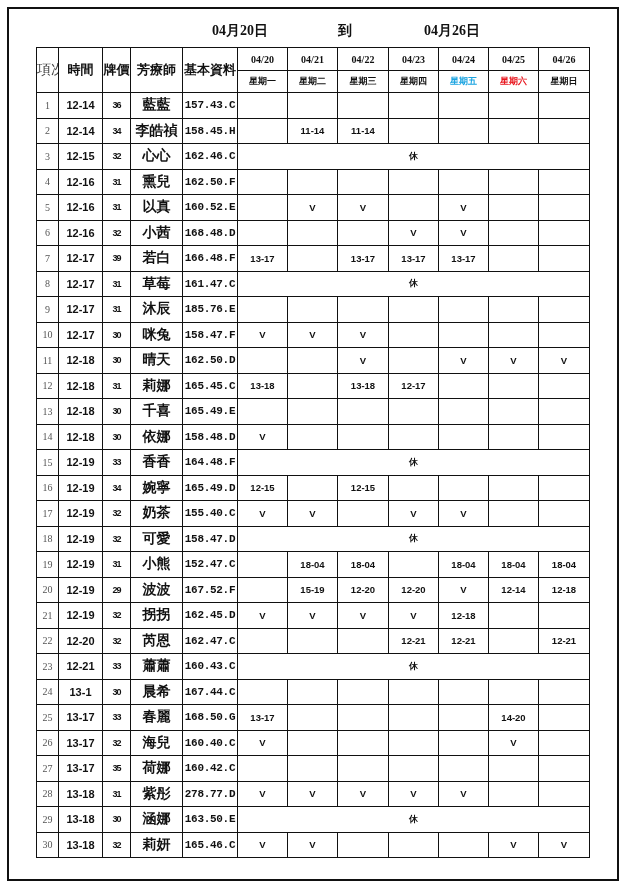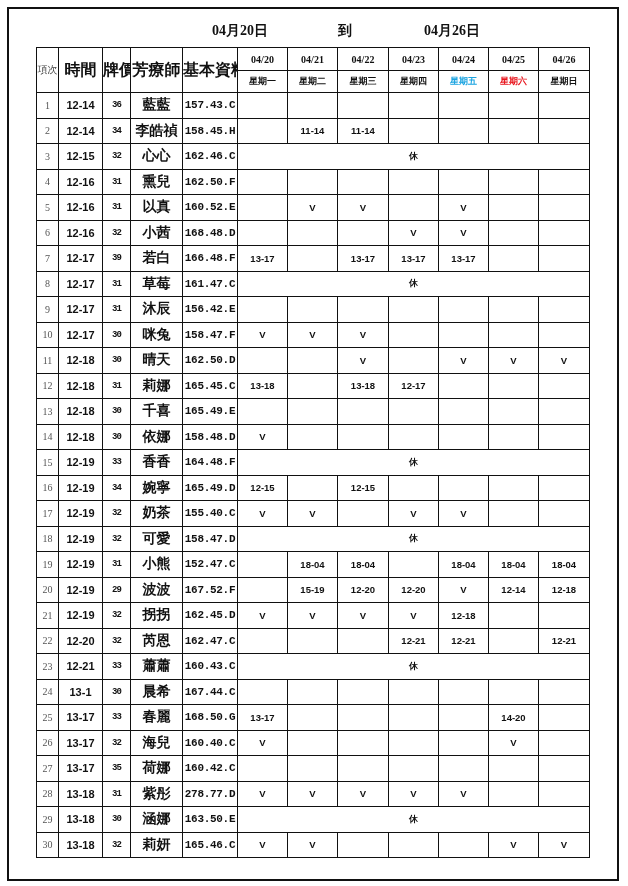--- a/index.html
+++ b/index.html
@@ -19,28 +19,28 @@
     .title .t-end { position: absolute; left: 372px; top: 4px; margin-left: 36px; }
     table.sched {
       position: absolute; left: 36px; top: 47px;
       border-collapse: collapse; table-layout: fixed;
       width: 553px;
     }
     table.sched td, table.sched th {
       border: 1.5px solid #111; padding: 0; text-align: center; vertical-align: middle;
       overflow: hidden; white-space: nowrap;
     }
-    th { font-weight: bold; font-size: 16px; color: #111; font-family: "DejaVu Serif", serif; }
+    th { font-weight: bold; font-size: 13px; color: #111; font-family: "DejaVu Serif", serif; }
     th.h-date { height: 22px; font-family: "Liberation Serif", serif; font-size: 10px; }
     th.h-day { height: 21px; font-size: 9px; }
-    th.h-idx { font-weight: normal; font-size: 10px; color: #444; }
+    th.h-idx { font-weight: normal; font-size: 14px; color: #444; }
     td { height: 24.5px; font-size: 10px; color: #111; }
     td.c-idx { font-family: "Liberation Serif", serif; font-size: 10px; color: #555; }
     td.c-time { font-family: "Liberation Sans", sans-serif; font-weight: bold; font-size: 11px; }
-    td.c-price { font-family: Liberation Mono, monospace; font-weight: bold; font-size: 9px; letter-spacing: -1px; }
+    td.c-price { font-family: Liberation Sans, sans-serif; font-weight: bold; font-size: 9px; letter-spacing: -1px; }
     td.c-name { font-family: "DejaVu Serif", serif; font-weight: bold; font-size: 14px; margin-top: 8px; }
     td.c-info { font-family: "Liberation Mono", monospace; font-weight: bold; font-size: 11px; letter-spacing: -0.3px; }
     td.c-day { font-family: "Liberation Sans", sans-serif; font-weight: bold; font-size: 9.5px; }
     td.c-off { font-family: "DejaVu Serif", serif; font-weight: bold; font-size: 9px; }
     .blue { color: #1aa3e0; }
     .red { color: #e8141c; }
   </style>
 </head>
 <body>
 
@@ -191,21 +191,21 @@
         <td class="c-price">31</td>
         <td class="c-name">草莓</td>
         <td class="c-info">161.47.C</td>
         <td class="c-off" colspan="7">休</td>
       </tr>
       <tr>
         <td class="c-idx">9</td>
         <td class="c-time">12-17</td>
         <td class="c-price">31</td>
         <td class="c-name">沐辰</td>
-        <td class="c-info">156.42.E</td>
+        <td class="c-info">185.76.E</td>
         <td class="c-day"></td>
         <td class="c-day"></td>
         <td class="c-day"></td>
         <td class="c-day"></td>
         <td class="c-day"></td>
         <td class="c-day"></td>
         <td class="c-day"></td>
       </tr>
       <tr>
         <td class="c-idx">10</td>

